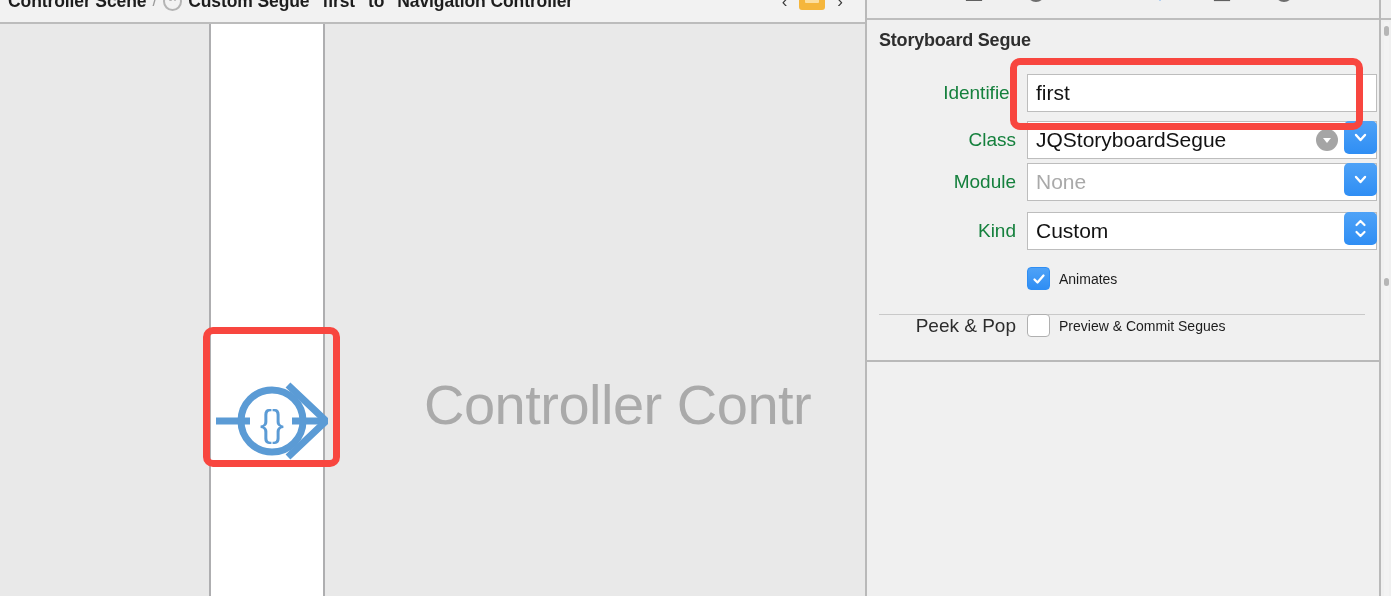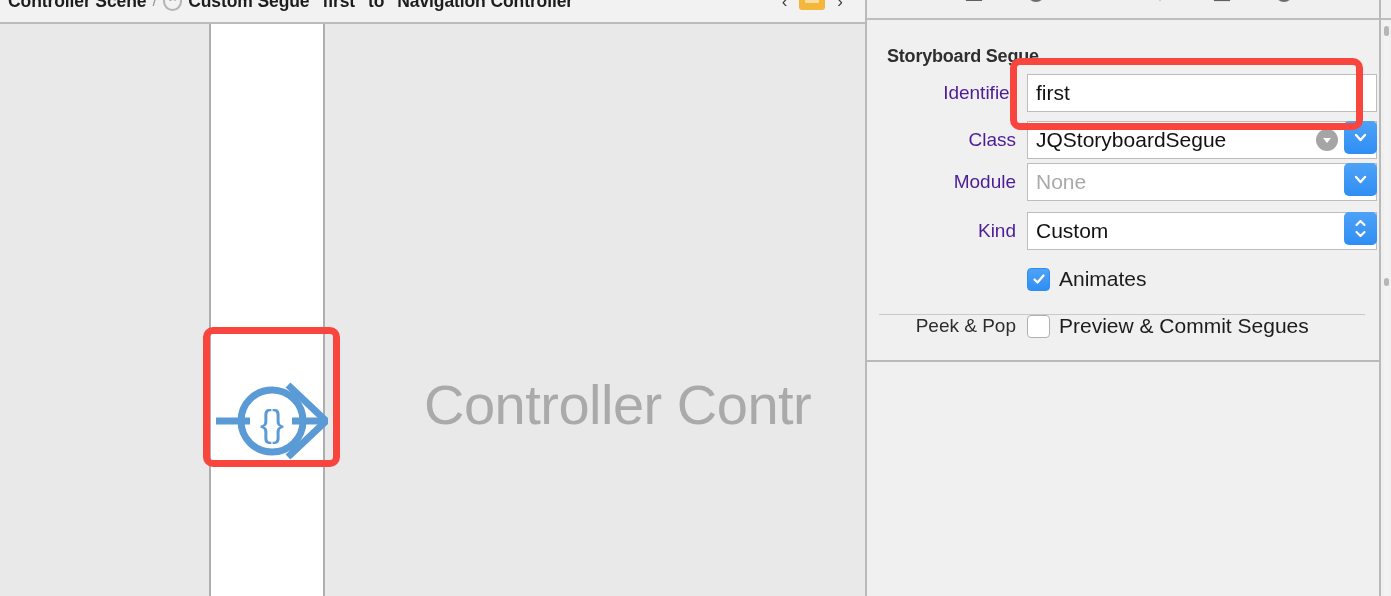--- a/index.html
+++ b/index.html
@@ -104,33 +104,32 @@
     display: flex; align-items: flex-end; justify-content: center;
     gap: 40px;
     padding-bottom: 2px;
   }
   .insp-tab { width: 22px; height: 26px; position: relative; overflow: hidden; }
   .insp-tab svg { position: absolute; left: 0; top: -8px; }
 
   .insp-body { position: absolute; left: 0; top: 22px; right: 0; bottom: 0; }
 
   .section-title {
-    position: absolute; left: 12px; top: 24px;
+    position: absolute; left: 12px; top: 8px;
     font-size: 18px; font-weight: bold; color: #2e2e2e;
     letter-spacing: -0.2px;
-    margin-left: 8px;
   }
 
   .row {
     position: absolute; left: 0; right: 14px;
     display: flex; align-items: center; height: 30px;
   }
   .row-label {
     width: 160px; text-align: right; padding-right: 11px;
-    font-size: 19px; color: #4c1d95; white-space: nowrap;
+    font-size: 19px; color: #15803d; white-space: nowrap;
   }
   .field {
     flex: 1; height: 38px; background: #ffffff;
     border: 1px solid #bdbdbd;
     font-size: 21px; color: #121212;
     display: flex; align-items: center;
     padding: 0 8px;
     position: relative;
   }
   .field.placeholder { color: #a9a9a9; }
@@ -162,21 +161,21 @@
     position: absolute; display: flex; align-items: center;
   }
   .chk {
     width: 23px; height: 23px; border-radius: 4px;
     border: 1px solid #b0b0b0; background: #fff;
     display: flex; align-items: center; justify-content: center;
     flex: 0 0 auto;
   }
   .chk.on { background: linear-gradient(#4ea2f7, #2f8ef4); border-color: #2f8ef4; }
   .chk-label {
-    font-size: 21px; color: #1c1c1c; margin-left: 9px; white-space: nowrap;
+    font-size: 14px; color: #1c1c1c; margin-left: 9px; white-space: nowrap;
   }
   .chk-prefix {
     font-size: 19px; color: #2d2d2d; width: 160px; text-align: right;
     padding-right: 11px; white-space: nowrap;
   }
 
   .hsep {
     position: absolute; background: #c9c9c9; height: 1px;
   }
   .hsep.thick { height: 2px; background: #b9b9b9; }

